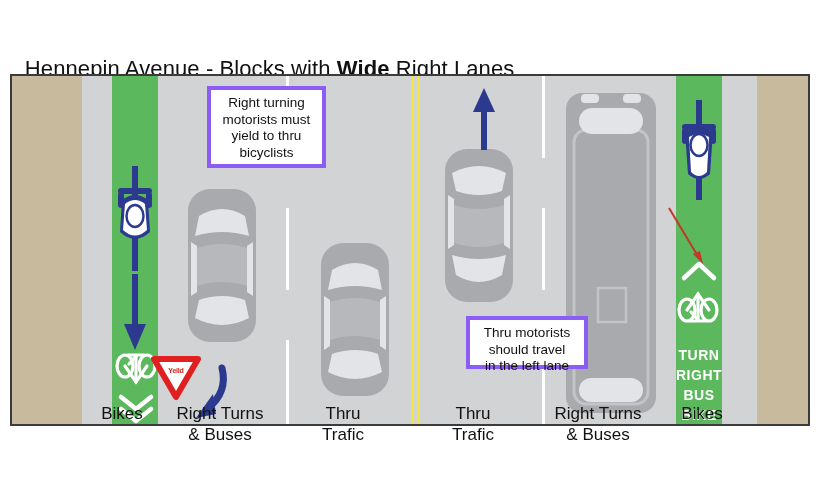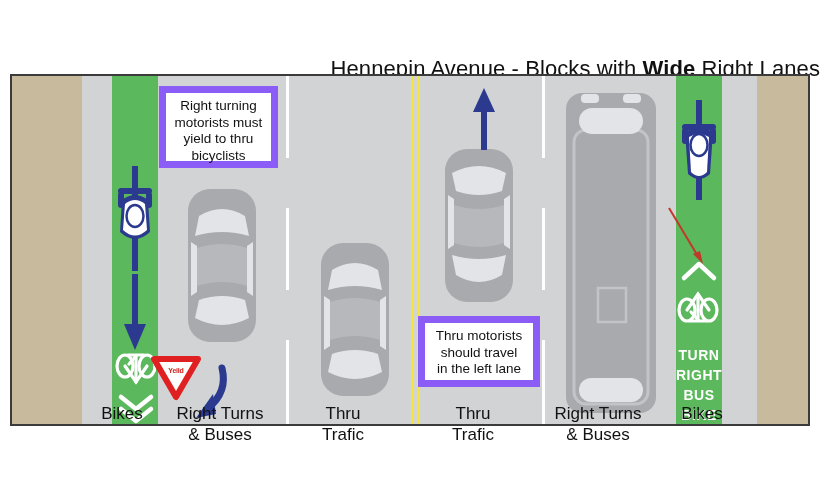--- a/index.html
+++ b/index.html
@@ -6,21 +6,21 @@
   body{
     width:820px;height:488px;overflow:hidden;
     font-family:"Liberation Sans","DejaVu Sans",sans-serif;
     color:#1a1a1a;
   }
   #page{position:relative;width:820px;height:488px;background:#ffffff;}
 
   
   .title{
     position:absolute;left:0;top:30px;width:820px;
-    text-align:right;font-size:22px;color:#111111;
+    text-align:left;font-size:22px;color:#111111;
     letter-spacing:.1px;white-space:pre;
   }
   .title b{font-weight:bold;}
 
   
   .street{
     position:absolute;left:10px;top:74px;width:800px;height:352px;
     border:2px solid #3b3b3b;box-sizing:border-box;overflow:hidden;
     background:#d2d3d5;
   }
@@ -34,24 +34,24 @@
   .yellowline{position:absolute;top:0;bottom:0;width:3px;background:#f2e63c;}
   .dash-col{position:absolute;top:0;bottom:0;width:3px;}
   .dash{position:absolute;left:0;width:3px;background:#ffffff;}
 
   
   .obj{position:absolute;}
   .obj svg{display:block;overflow:visible;}
 
   
   .callout{
-    position:absolute;background:#ffffff;border:7px solid #8b5cf6;
+    position:absolute;background:#ffffff;border:4px solid #8b5cf6;
     box-sizing:border-box;text-align:center;
     font-size:13.5px;line-height:16.5px;color:#111111;
-    padding:5px 4px;white-space:pre-line;
+    padding:5px 4px;white-space:pre-line;margin-left:48px;
   }
 
   
   .labels{position:absolute;left:0;top:403px;width:820px;height:60px;}
   .lbl{
     position:absolute;text-align:center;font-size:17px;
     line-height:21px;color:#111111;white-space:pre-line;top:0;
   }
 
   
@@ -249,21 +249,21 @@
 RIGHT
 BUS
 BIKE</div>
 
     <div class="callout" style="left:147px;top:10px;width:119px;height:82px;">Right turning
 motorists must
 yield to thru
 bicyclists</div>
 
 
-    <div class="callout" style="left:406px;top:240px;width:122px;height:71px;">Thru motorists
+    <div class="callout" style="left:406px;top:240px;width:122px;height:53px;">Thru motorists
 should travel
 in the left lane</div>
 
     <div class="obj" style="left:657px;top:130px;">
       <svg width="46" height="62" viewBox="0 0 46 62">
         <path d="M0 2 L30 52" fill="none" stroke="#c0392b" stroke-width="2"></path>
         <path d="M34 58 L24 48 L31 45 Z" fill="#c0392b"></path>
       </svg>
     </div>
 

